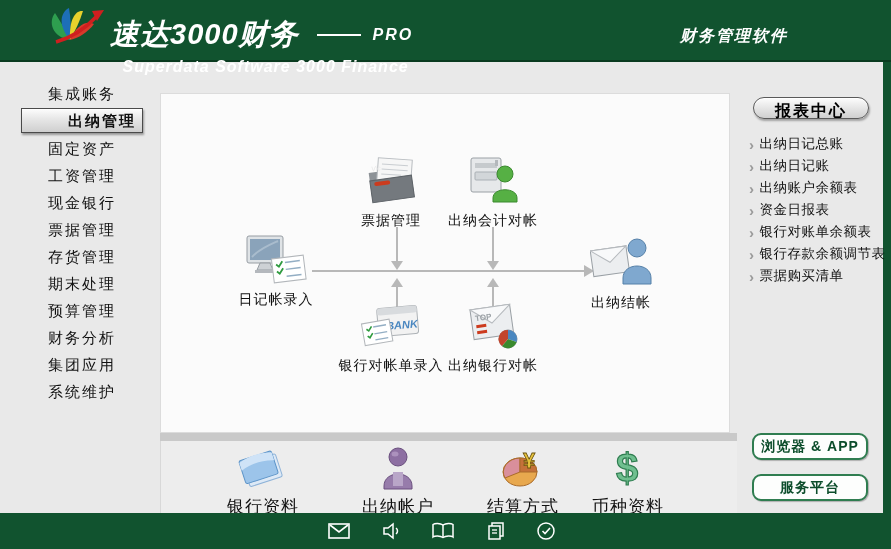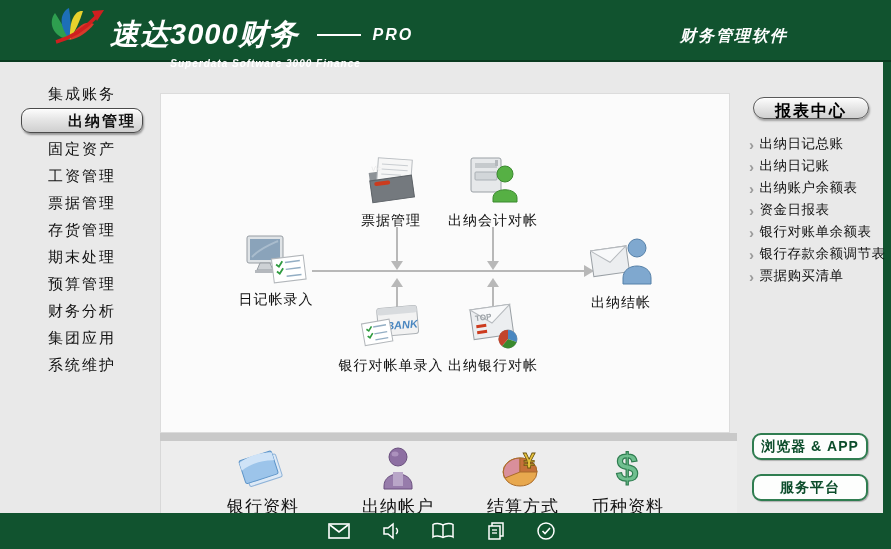--- a/index.html
+++ b/index.html
@@ -9,33 +9,33 @@
 
   
   .header { position:absolute; left:0; top:0; width:891px; height:62px;
             background:#11532f; border-bottom:2px solid #0a3b20; }
   .logo { position:absolute; left:42px; top:4px; }
   .title-block { position:absolute; left:110px; top:15px; color:#fff;text-align:center; }
   .title-line { display:flex; align-items:center; }
   .app-title { font-size:29px; font-weight:bold; font-style:italic; letter-spacing:1px; }
   .title-dash { display:inline-block; width:44px; height:2px; background:#fff; margin:0 12px 0 18px; }
   .app-edition { font-size:16px; font-weight:bold; font-style:italic; letter-spacing:2px; }
-  .app-subtitle { font-size:10px; font-weight:bold; font-style:italic; letter-spacing:1px; margin:3px 0 0 8px; }
+  .app-subtitle { font-size:16px; font-weight:bold; font-style:italic; letter-spacing:1px; margin:3px 0 0 8px; }
   .tagline { position:absolute; right:103px; top:26px; color:#fff; font-size:16px;
              font-weight:bold; font-style:italic; letter-spacing:2px; }
 
   
   .green-edge { position:absolute; right:0; top:62px; width:8px; height:451px; background:#11532f; }
 
   
   .sidebar { position:absolute; left:0; top:80px; width:164px; }
   .side-item { height:27px; line-height:27px; text-align:center; font-size:15px;
                letter-spacing:2px; color:#111; cursor:pointer; }
   .side-item.selected { width:122px; margin:1px auto 2px auto; height:25px; line-height:23px;
-               font-weight:bold; border:1px solid #4a4a4a; border-radius:9px;
+               font-weight:bold; border:1px solid #4a4a4a; border-radius:0;
                background:linear-gradient(#fdfdfd,#e6e6e6 45%,#cfcfcf);
                box-shadow:1px 2px 2px rgba(0,0,0,0.35), inset 0 1px 0 #fff;padding-left:40px; }
 
   
   .panel { position:absolute; left:160px; top:93px; width:570px; height:340px;
            background:#fbfbfb; border:1px solid #dcdcdc; }
   .flow-node { position:absolute; width:110px; text-align:center; cursor:pointer; }
   .flow-label { font-size:14px; color:#111; letter-spacing:1px; margin-top:2px; white-space:nowrap; }
   .hline { position:absolute; left:151px; top:176px; width:272px; height:2px; background:#b8b8b8; }
   .harrow { position:absolute; left:423px; top:171px; width:0; height:0;
@@ -102,20 +102,21 @@
     <div class="tagline">财务管理软件</div>
   </div>
 
   <div class="green-edge"></div>
 
   <div class="sidebar">
     <div class="side-item">集成账务</div>
     <div class="side-item selected">出纳管理</div>
     <div class="side-item">固定资产</div>
     <div class="side-item">工资管理</div>
+    <div class="side-item">现金银行</div>
     <div class="side-item">票据管理</div>
     <div class="side-item">存货管理</div>
     <div class="side-item">期末处理</div>
     <div class="side-item">预算管理</div>
     <div class="side-item">财务分析</div>
     <div class="side-item">集团应用</div>
     <div class="side-item">系统维护</div>
   </div>
 
   <div class="panel">

